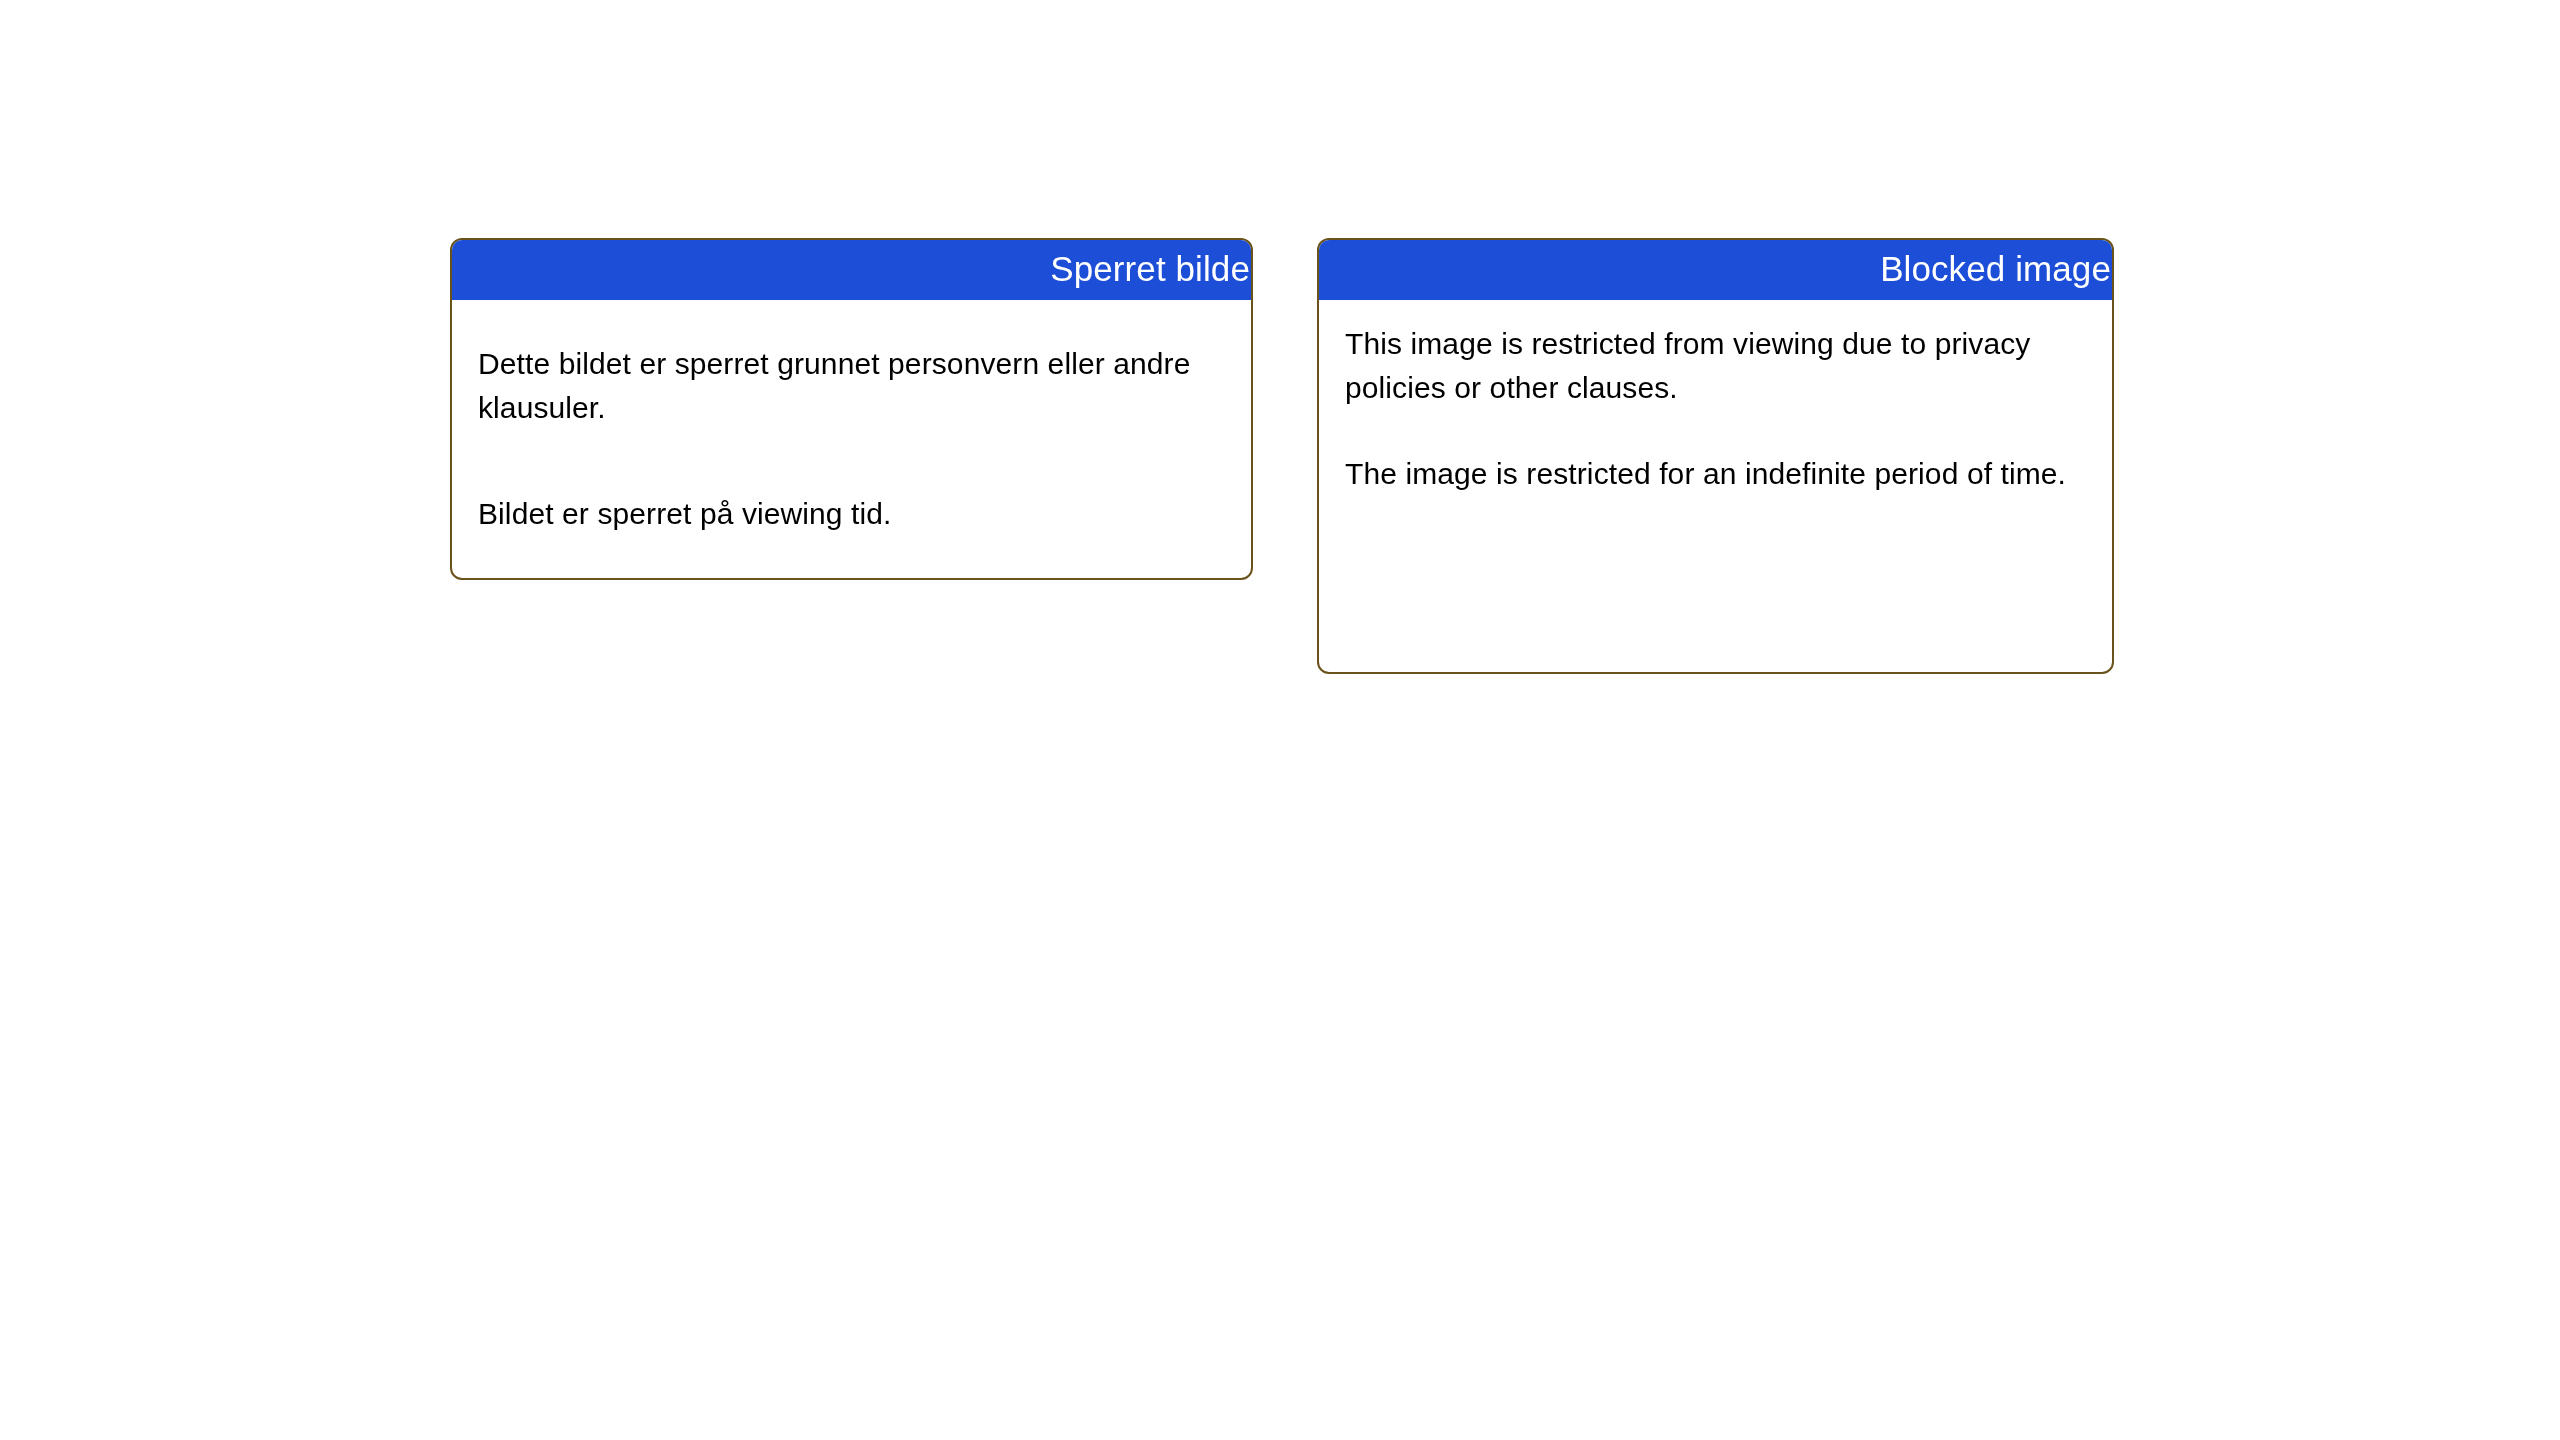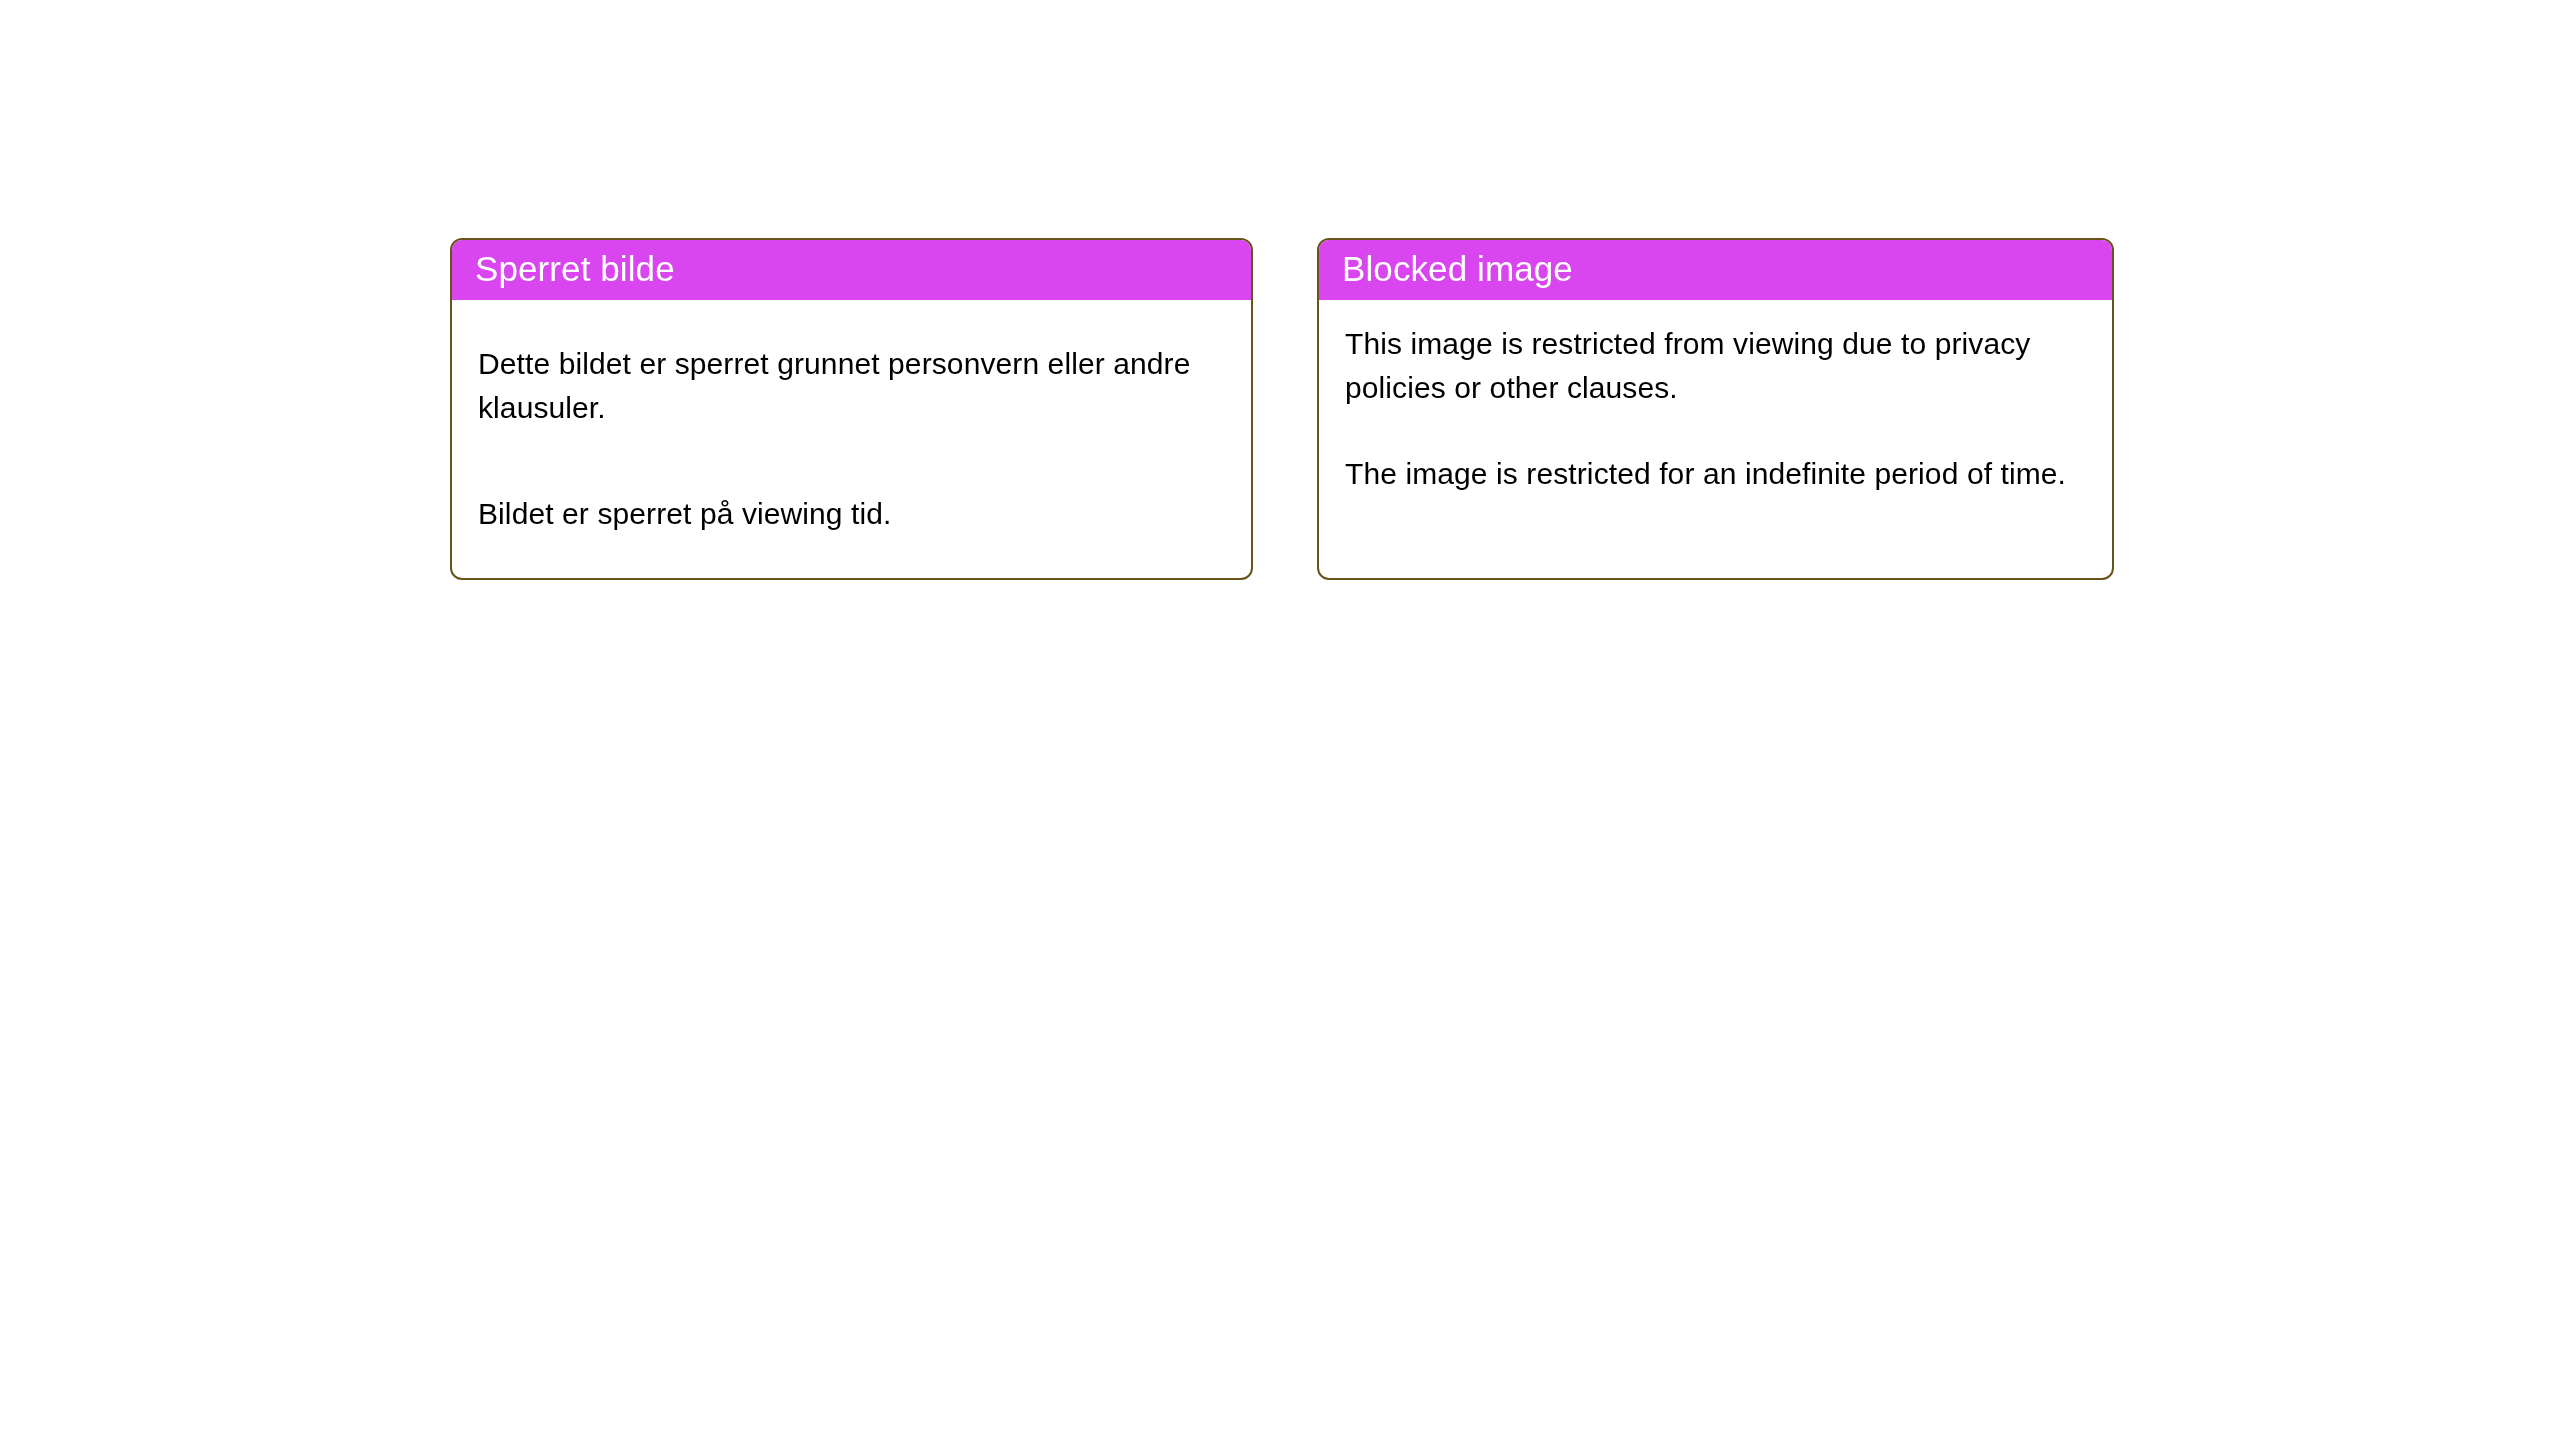--- a/index.html
+++ b/index.html
@@ -36,33 +36,34 @@
     left: 450px;
     top: 238px;
     width: 803px;
     height: 342px;
   }
 
   .notice-card.right-card {
     left: 1317px;
     top: 238px;
     width: 797px;
-    height: 342px;
+    height: 436px;
   }
 
   .card-header {
     box-sizing: border-box;
     height: 62px;
-    background: #d946ef;
+    background: #1d4ed8;
     border-top-left-radius: 10px;
     border-top-right-radius: 10px;
     margin: -2px -2px 0 -2px;
     display: flex;
     align-items: center;
-    padding: 0 16px 0 25px;
+    padding: 0 3px 0 25px;
+    justify-content: flex-end;
   }
 
   .card-title {
     color: #ffffff;
     font-size: 35px;
     line-height: 38px;
     font-weight: normal;
     letter-spacing: 0.1px;
     white-space: nowrap;
   }

